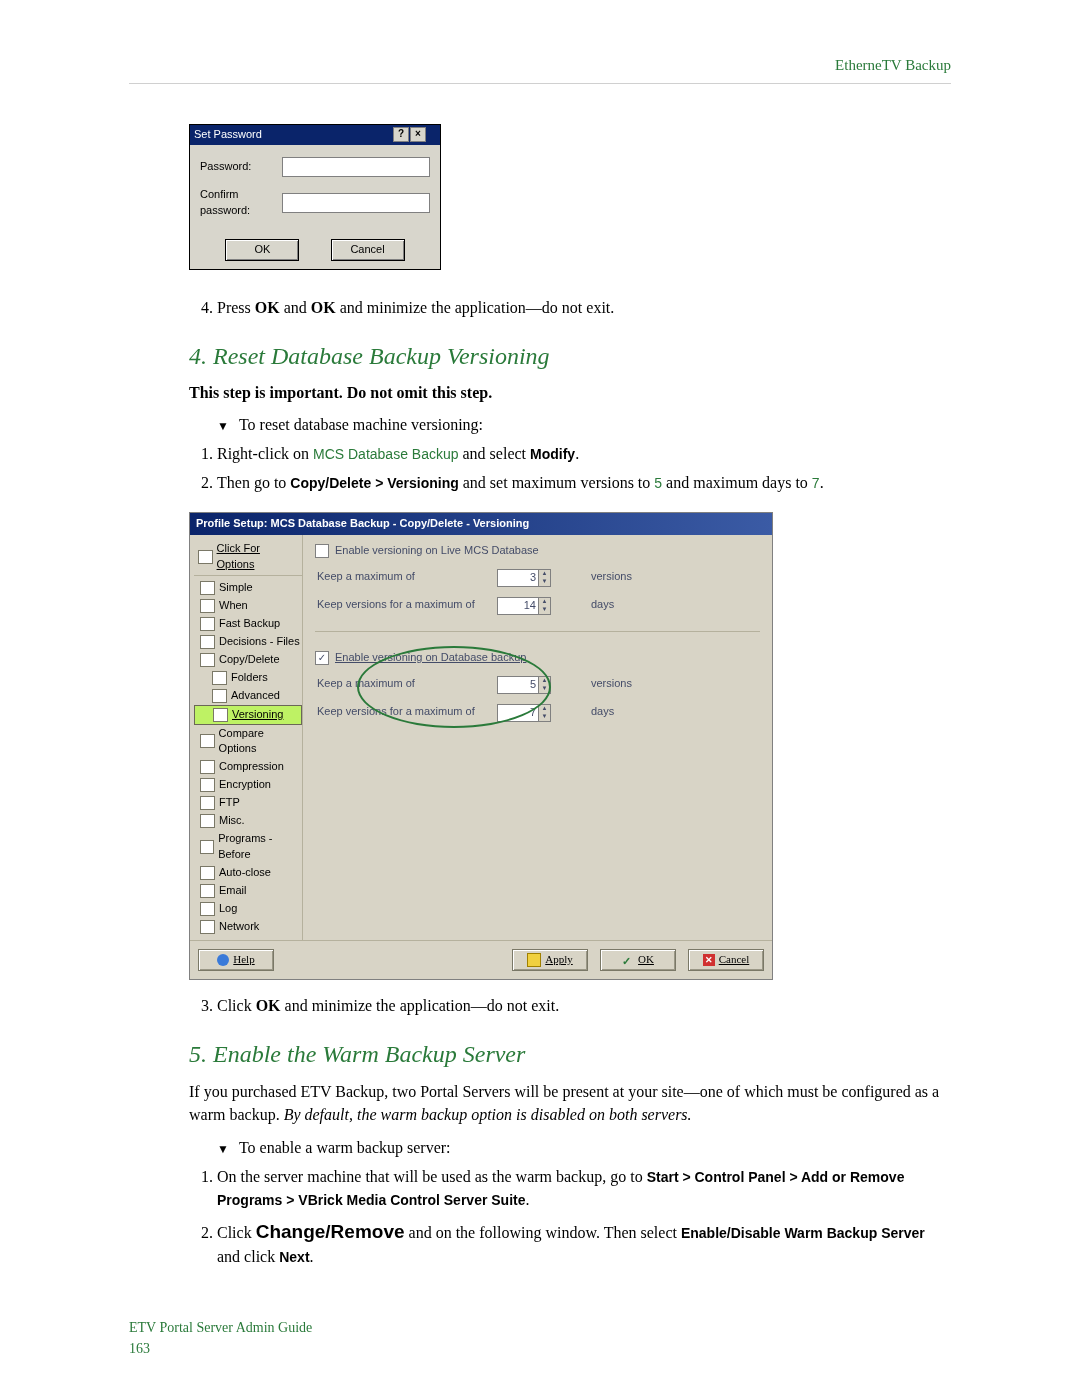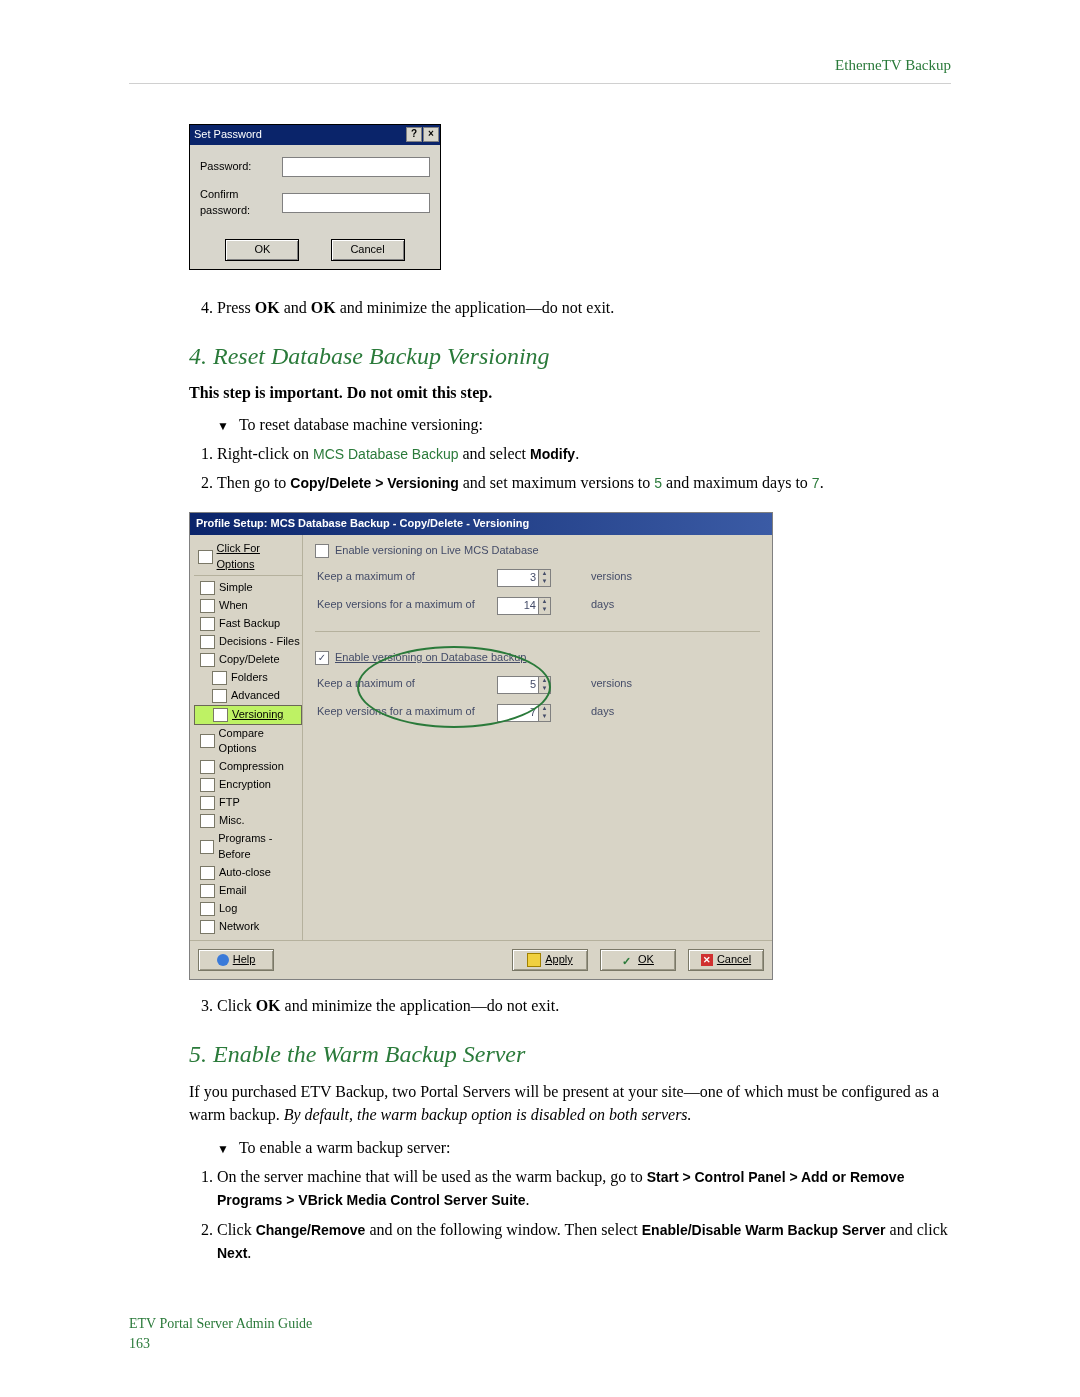--- a/index.html
+++ b/index.html
@@ -29,21 +29,21 @@
     width: 250px;
     background: #d8d6cc;
     border: 1px solid #000;
     font-family: Tahoma, Arial, sans-serif;
     font-size: 11px;
     margin-bottom: 26px;
   }
   .dialog1 .titlebar {
     background: #0a246a;
     color: #fff;
-    padding: 2px 1px 2px 4px;
+    padding: 2px 14px 2px 4px;
     display: flex;
     align-items: center;
   }
   .dialog1 .titlebar .spacer { flex: 1; }
   .winbtn {
     width: 14px; height: 13px;
     background: #d8d6cc;
     border: 1px solid #808080;
     margin-left: 1px;
     font-size: 10px; font-weight: bold;
@@ -157,20 +157,21 @@
     position: absolute;
     left: 54px; top: 111px;
     width: 190px; height: 78px;
     border: 2px solid #2a7a3a;
     border-radius: 50%;
     pointer-events: none;
   }
   .profile .pfoot {
     display: flex; padding: 8px;
     border-top: 1px solid #b5b19d;
+    font-family: Liberation Serif, serif;
   }
   .pfoot .spacer { flex: 1; }
   .fbtn {
     width: 74px; padding: 2px 0;
     background: #d8d4c6;
     border: 1px solid #7a7867;
     box-shadow: inset 1px 1px 0 #fff, inset -1px -1px 0 #9a9786;
     font-size: 11px; color: #000;
     display: inline-flex; align-items: center; justify-content: center;
     margin-left: 12px;
@@ -415,21 +416,21 @@
       <span>If you purchased ETV Backup, two Portal Servers will be present at your site—one of which must be configured as a warm backup. </span><span class="italic">By default, the warm backup option is disabled on both servers.</span>
     </p>
     <ul class="arrowlist">
         <li>To enable a warm backup server:</li>
       </ul>
     <ol class="mainlist">
       <li>
         <span>On the server machine that will be used as the warm backup, go to </span><span class="bold ss" style="font-size:14px;">Start &gt; Control Panel &gt; Add or Remove Programs &gt; VBrick Media Control Server Suite</span><span>.</span>
       </li>
       <li>
-        <span>Click </span><span class="bold ss" style="font-size:14px;">Change/Remove</span><span> and on the following window. Then select </span><span class="bold ss" style="font-size:14px;">Enable/Disable Warm Backup Server</span><span> and click </span><span class="bold ss" style="font-size:14px;">Next</span><span>.</span>
+        <span>Click </span><span class="bold ss" style="font-size:19px;">Change/Remove</span><span> and on the following window. Then select </span><span class="bold ss" style="font-size:14px;">Enable/Disable Warm Backup Server</span><span> and click </span><span class="bold ss" style="font-size:14px;">Next</span><span>.</span>
       </li>
     </ol>
   </div>
 
   <div class="pagefoot">
     <span>ETV Portal Server Admin Guide</span>
     <span class="spacer"></span>
     <span>163</span>
   </div>
 </div>

